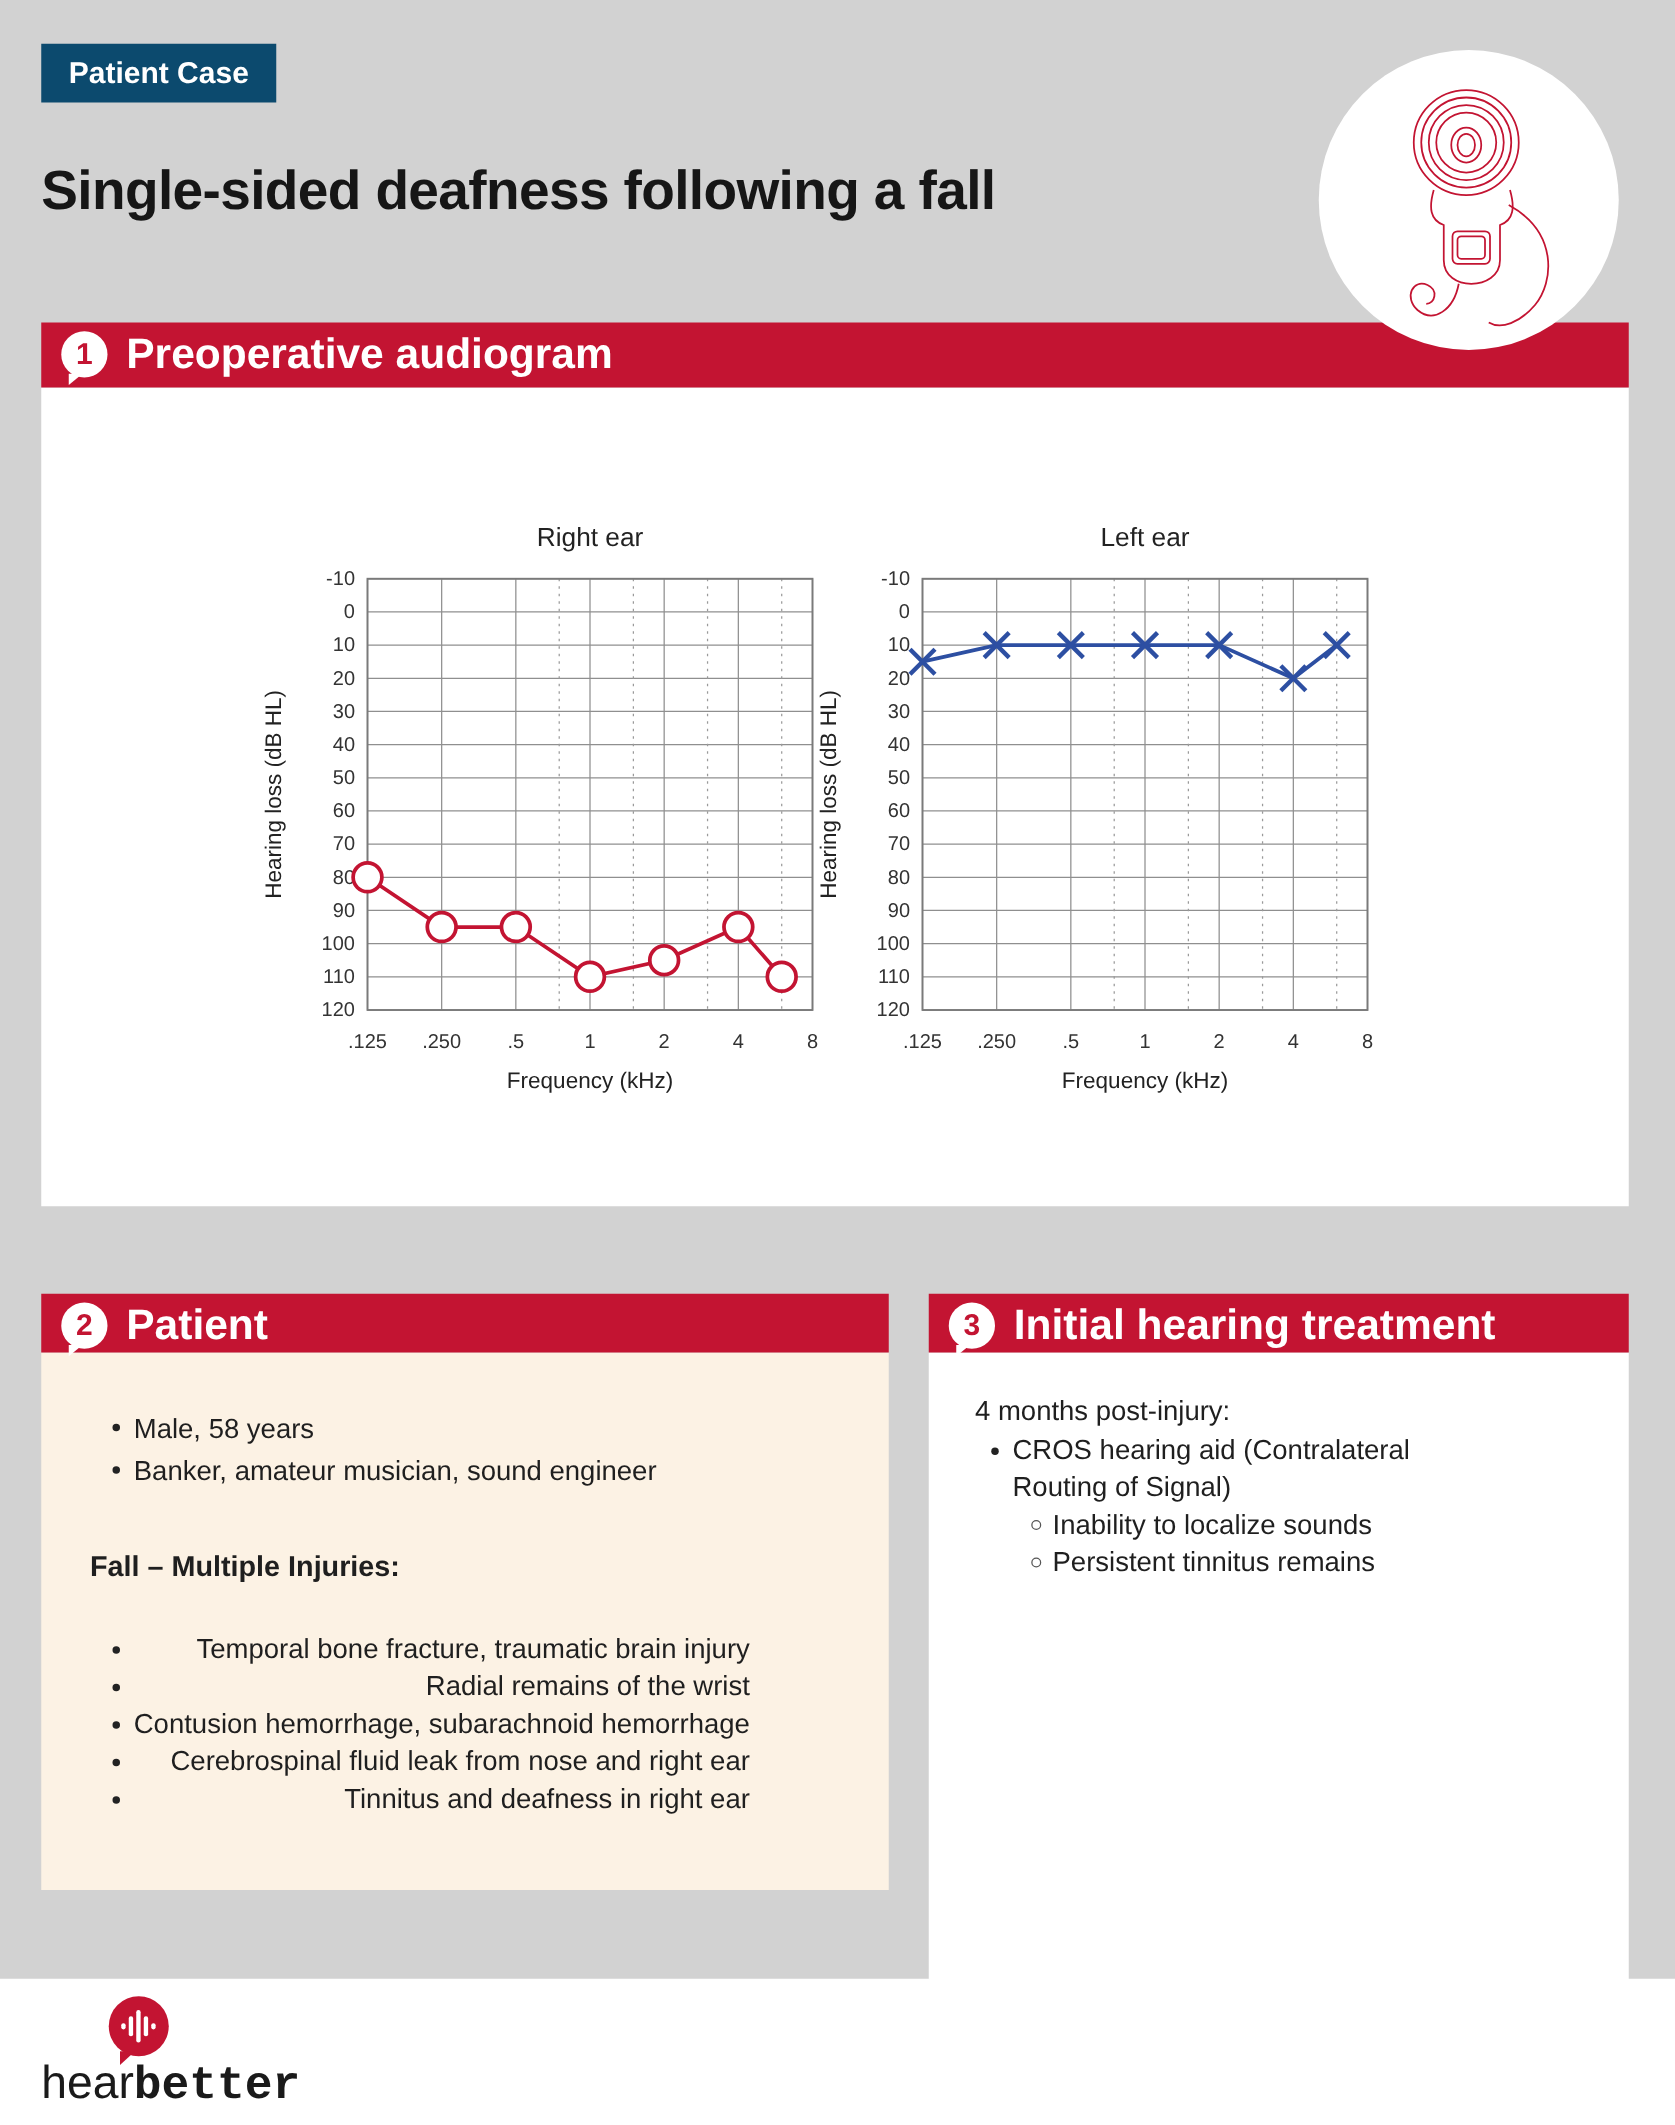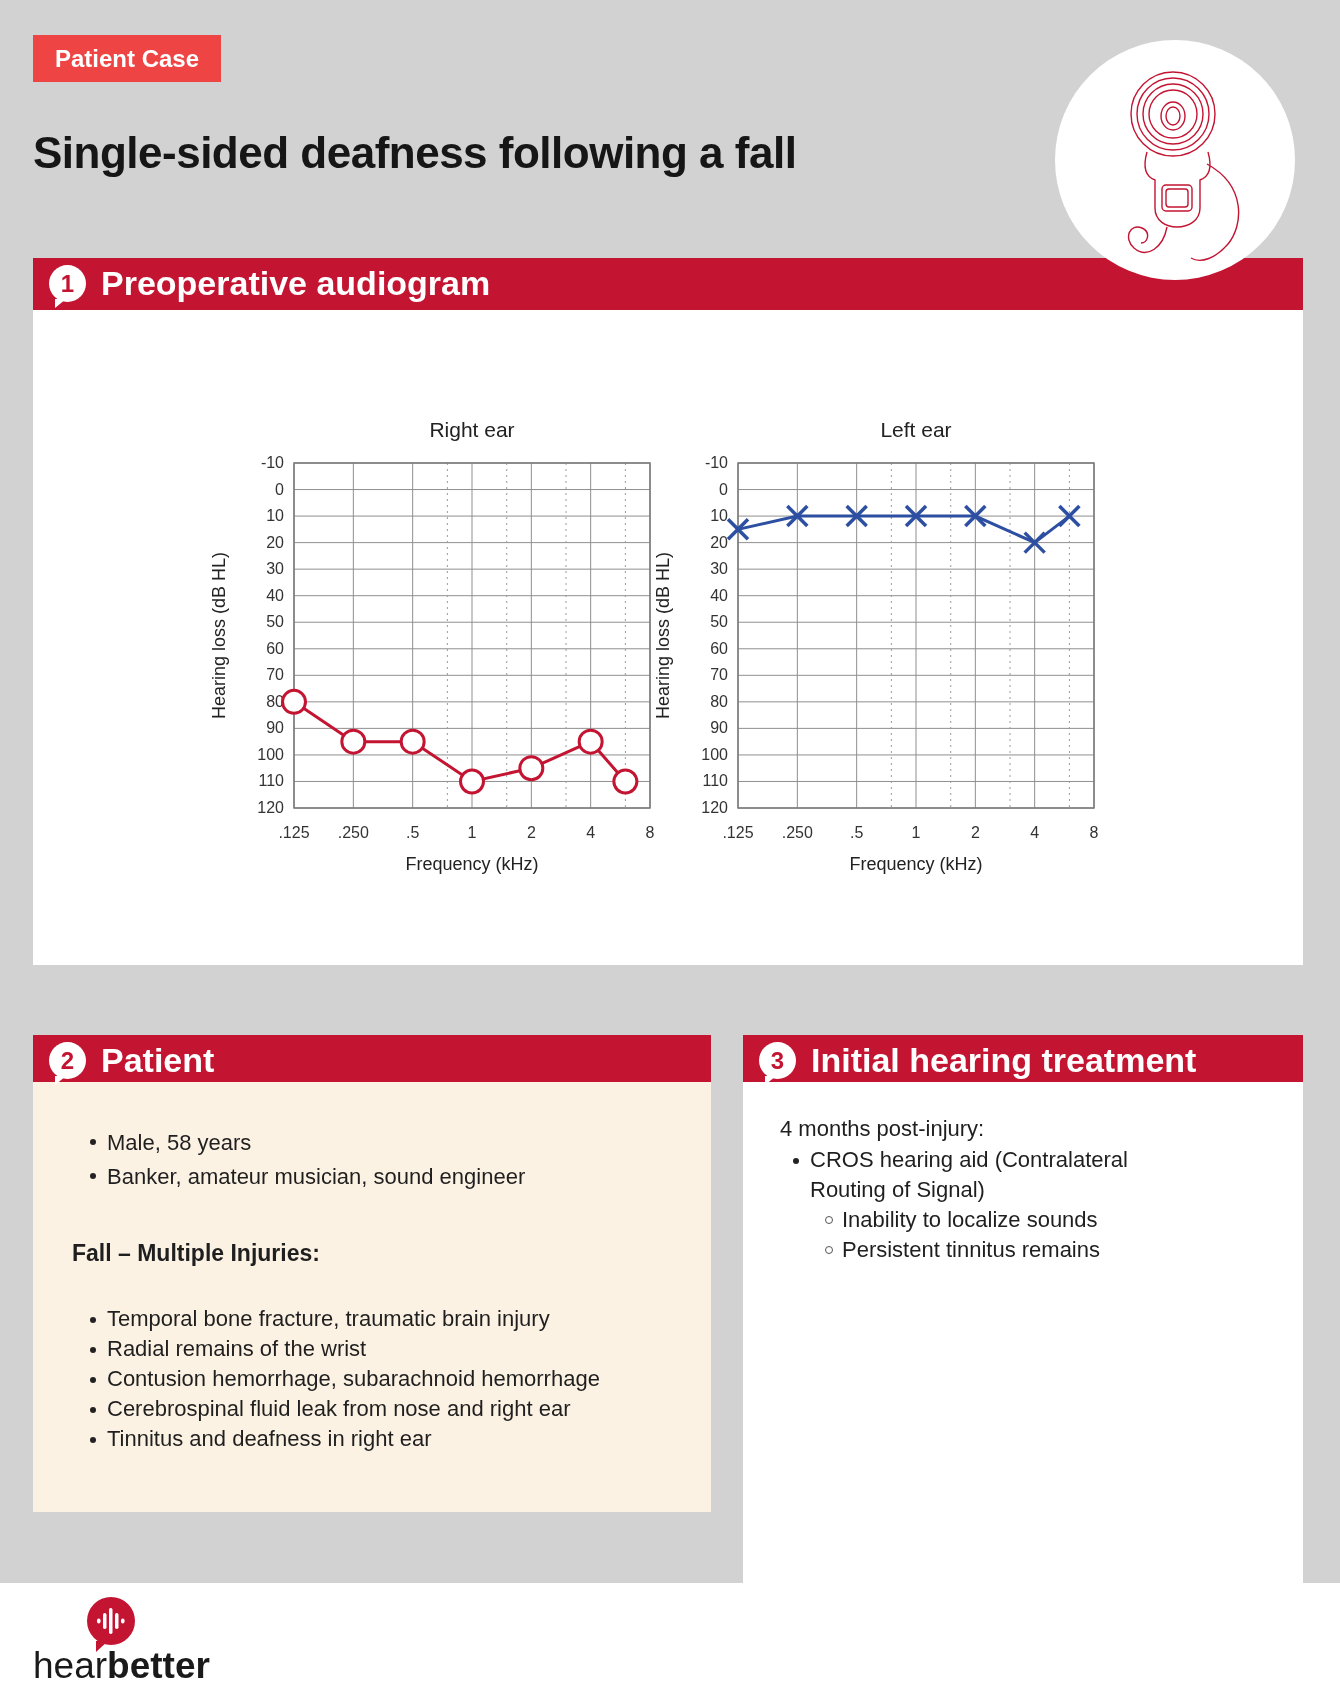--- a/index.html
+++ b/index.html
@@ -4,21 +4,21 @@
 <style>
   html,body{margin:0;padding:0;}
   .page{
     position:relative; width:1340px; height:1700px;
     background:#d2d2d2; overflow:hidden;
     font-family:"Liberation Sans", sans-serif; color:#1f1f1f;
   }
   
   .kicker{
     position:absolute; left:33px; top:35px; height:47px;
-    background:#ef4444; color:#fff; font-size:24px; font-weight:bold;
+    background:#0c4a6e; color:#fff; font-size:24px; font-weight:bold;
     line-height:47px; padding:0 22px;
   }
   .main-title{
     position:absolute; left:33px; top:128px; width:900px;
     font-size:44px; font-weight:bold; color:#161616; letter-spacing:-0.5px; margin:0;
   }
   .hero-circle{
     position:absolute; left:1055px; top:40px; width:240px; height:240px;
     background:#fff; border-radius:50%; z-index:5;
   }
@@ -47,21 +47,21 @@
   .panel-1{left:33px; top:310px; width:1270px; height:655px; background:#fff;}
   .panel-2{left:33px; top:1082px; width:678px; height:430px; background:#fcf2e4;text-decoration:underline;}
   .panel-3{left:743px; top:1082px; width:560px; height:534px; background:#fff;}
   .chart-holder{position:absolute; top:103px; width:470px; height:465px;}
   .chart-holder.right-ear{left:166px;}
   .chart-holder.left-ear{left:610px;text-decoration:underline;}
   
   .panel-2 .profile-list{position:absolute; left:74px; top:44px; margin:0; padding:0; list-style:none; font-size:22px;}
   .panel-2 .profile-list li{position:relative; line-height:34px;}
   .panel-2 .injury-heading{position:absolute; left:39px; top:158px; margin:0; font-size:23px; font-weight:bold;}
-  .panel-2 .injury-list{position:absolute; left:74px; top:222px; margin:0; padding:0; list-style:none; font-size:22px;}
+  .panel-2 .injury-list{position:absolute; left:74px; top:222px; margin:0; padding:0; list-style:none; font-size:22px;text-align:right;}
   .panel-2 .injury-list li{position:relative; line-height:30px;}
   .dot-li::before{
     content:""; position:absolute; left:-17px; top:13px;
     width:6px; height:6px; border-radius:50%; background:#222;
   }
   .panel-3 .treat-intro{position:absolute; left:37px; top:32px; font-size:22px; line-height:30px;}
   .panel-3 .treat-list{position:absolute; left:67px; top:63px; margin:0; padding:0; list-style:none; font-size:22px; width:330px;}
   .panel-3 .treat-list > li{position:relative; line-height:30px; margin-bottom:0;}
   .sub-list{margin:0 0 0 32px; padding:0; list-style:none;}
   .sub-list li{position:relative; line-height:30px;}
@@ -73,21 +73,21 @@
   .footer{position:absolute; left:0; top:1583px; width:1340px; height:117px; background:#fff;}
   .logo-bubble{
     position:absolute; left:87px; top:14px; width:48px; height:48px;
     background:#c31432; border-radius:50%;
   }
   .logo-bubble::after{
     content:""; position:absolute; left:9px; bottom:-7px; width:0; height:0;
     border-right:12px solid transparent; border-top:11px solid #c31432;
   }
   .brand{position:absolute; left:33px; top:62px; font-size:37px; color:#1a1a1a;}
-  .brand .bold{font-weight:bold;}
+  .brand .bold{font-weight:bold;font-family:Liberation Mono, monospace;}
 </style>
 </head>
 <body>
 
 <div class="page">
 
   <div class="kicker">Patient Case</div>
 
   <h1 class="main-title">Single-sided deafness following a fall</h1>
 

